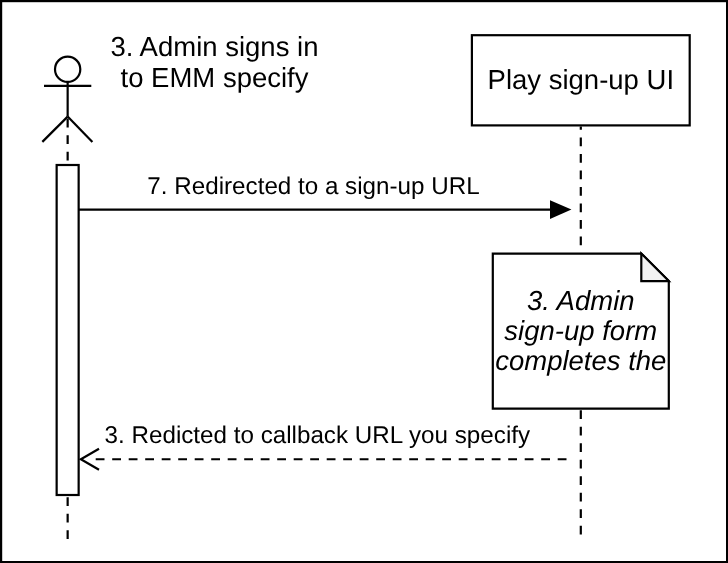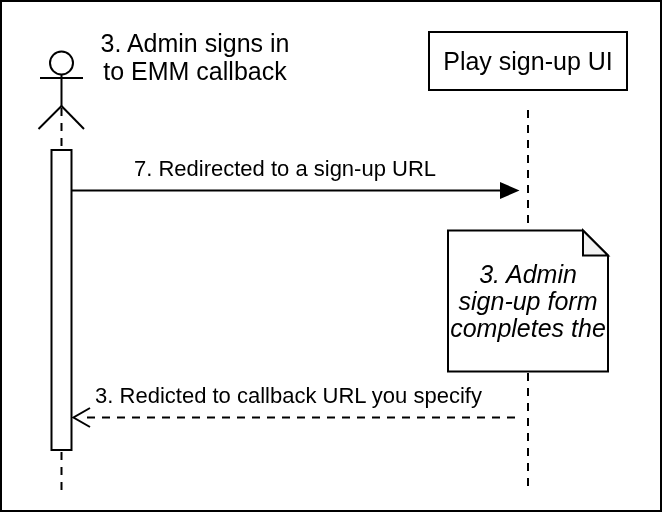--- a/index.html
+++ b/index.html
@@ -35,21 +35,21 @@
   .s-fillblack { fill: var(--stroke); stroke: none; }
   .s-fold { fill: var(--note_fold); stroke: var(--stroke); stroke-width: 2; }
 
   .label { position: absolute; text-align: center; white-space: nowrap; }
   .actor-label {
     left: 95px; top: 29px; width: 200px;
     font-size: 25px; line-height: 28px;
   }
   .participant-box {
     position: absolute;
-    left: 428px; top: 31px; width: 200px; height: 60px;
+    left: 428px; top: 31px; width: 200px; height: 84px;
     box-sizing: border-box;
     border: 2px solid var(--stroke);
     background: var(--background);
     display: flex; align-items: center; justify-content: center;
     font-size: 25px;
   }
   .note-label {
     left: 448px; top: 230px; width: 160px; height: 142px;
     display: flex; flex-direction: column;
     align-items: center; justify-content: center;
@@ -86,21 +86,21 @@
 
     <line class="s-dash" x1="87" y1="417.5" x2="517" y2="417.5"></line>
     <polyline class="s-line" points="90,408 73.5,417.5 90,427"></polyline>
 
     <path class="s-fillwhite" d="M448,230.5 L583,230.5 L608,255.5 L608,371.5 L448,371.5 Z"></path>
     <path class="s-fold" d="M583,230.5 L608,255.5 L583,255.5 Z"></path>
   </svg>
 
   <div class="label actor-label">
     <div>3. Admin signs in</div>
-    <div>to EMM callback</div>
+    <div>to EMM specify</div>
   </div>
 
   <div class="participant-box">
     <span>Play sign-up UI</span>
   </div>
 
   <div class="label msg-label msg2-label">7. Redirected to a sign-up URL</div>
   <div class="label msg-label msg4-label">3. Redicted to callback URL you specify</div>
 
   <div class="label note-label">

